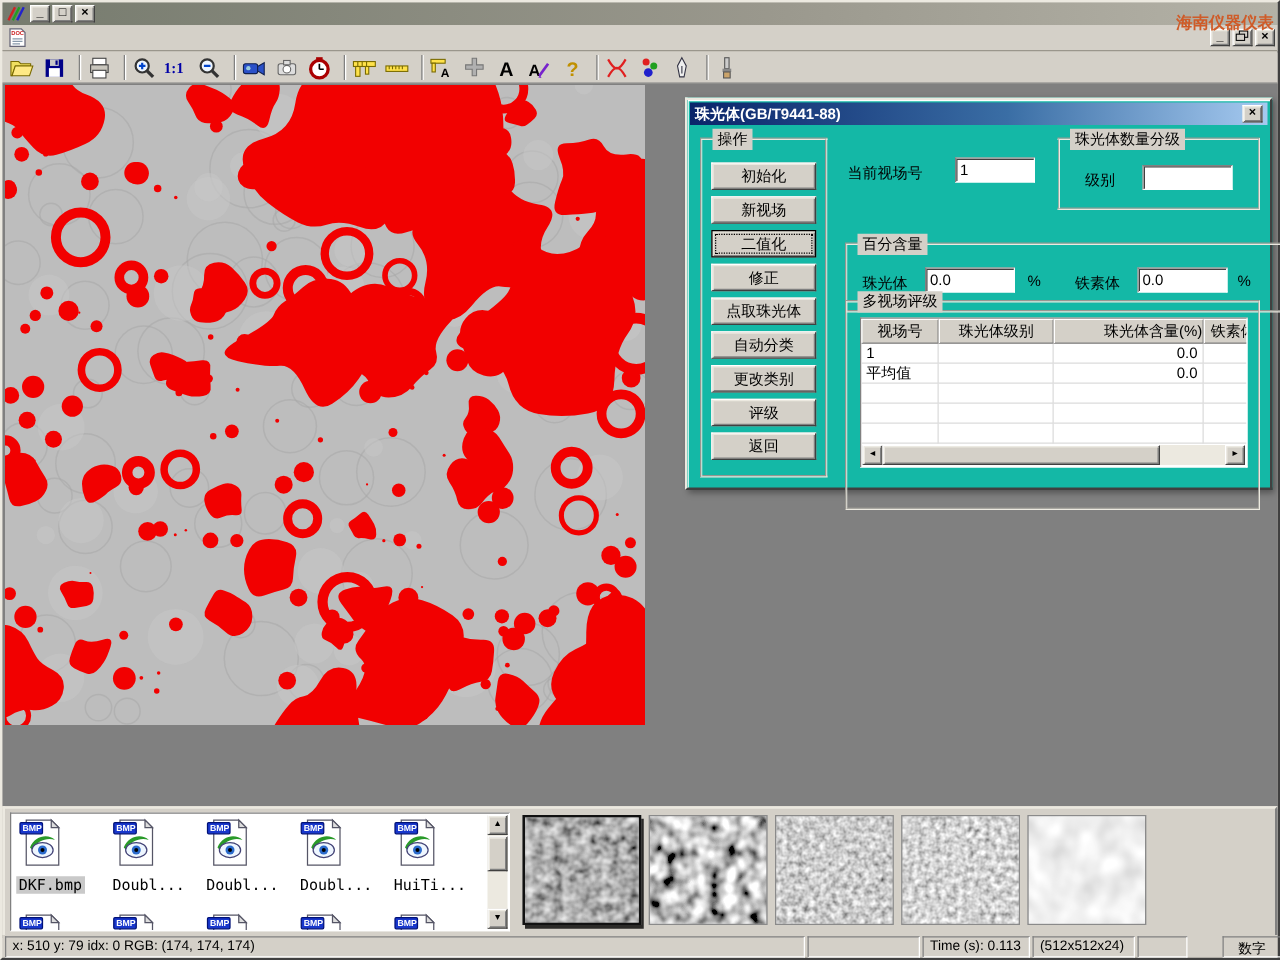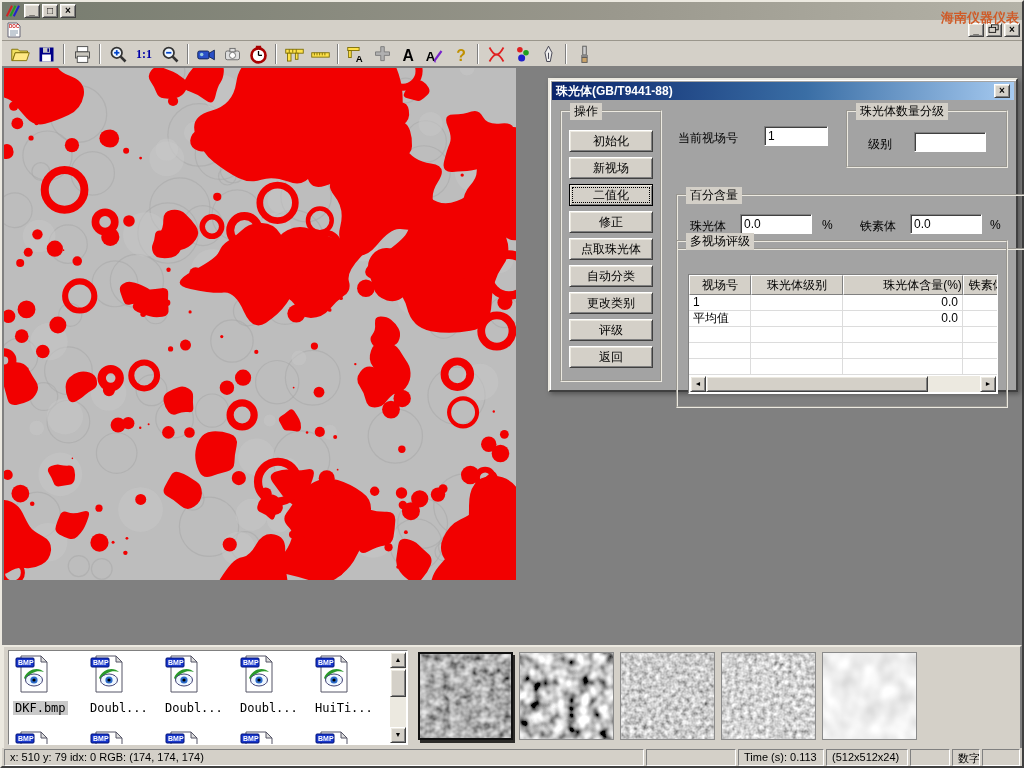--- a/index.html
+++ b/index.html
@@ -21,47 +21,47 @@
   
   .menubar{position:absolute;left:0;top:18px;right:0;height:21px;background:#d4d0c8;
     display:flex;align-items:center;font-size:12px;color:#000;
     border-bottom:1px solid #9a968c;padding:0 2px;}
   .mb-icon{width:16px;height:16px;margin:0 4px 0 2px;flex:none;}
   .menu-item{padding:2px 9px;white-space:nowrap;}
   .mdi-btns{margin-left:auto;display:flex;gap:2px;}
   
   .toolbar{position:absolute;left:0;top:40px;right:0;height:25px;background:#d4d0c8;
     display:flex;align-items:center;padding-left:5px;border-bottom:1px solid #808080;}
-  .tb-btn{width:26px;height:23px;display:flex;align-items:center;justify-content:center;}
+  .tb-btn{width:26px;height:23px;display:flex;align-items:center;}
   .tb-btn svg{width:21px;height:21px;}
   .tb-sep{width:2px;height:20px;border-left:1px solid #808080;border-right:1px solid #fff;margin:0 4px;}
   .tb-text{color:#0000a8;font-weight:bold;font-size:12px;font-family:"Liberation Serif",serif;}
   
   .workspace{position:absolute;left:0;top:65px;right:0;height:578px;background:#808080;overflow:hidden;}
   .specimen{position:absolute;left:2px;top:1px;width:512px;height:512px;background:#bdbdbd;}
   
-  .dialog{position:absolute;left:546px;top:76px;width:470px;height:314px;background:#a3a3a3;
+  .dialog{position:absolute;left:546px;top:76px;width:470px;height:314px;background:#14b8a6;
     border:2px solid;border-color:#ece9e0 #404040 #404040 #ece9e0;
     box-shadow:inset 1px 1px 0 #fff, 2px 2px 5px rgba(0,0,0,.35);z-index:40;}
   .dlg-title{position:absolute;left:2px;top:2px;right:2px;height:18px;
     background:linear-gradient(90deg,#0a246a,#3a6ea5 55%,#a6caf0);
     display:flex;align-items:center;color:#fff;font-weight:bold;font-size:12px;padding:0 4px;}
   .dlg-close{margin-left:auto;}
   .group{position:absolute;border:2px groove #ece9e0;}
   .group-label{position:absolute;top:-9px;left:8px;background:#d4d0c8;padding:0 4px;font-size:12px;white-space:nowrap;}
   .op-btn{display:block;width:84px;height:22px;margin:0 auto 5px auto;background:#d4d0c8;
     border:1px solid;border-color:#fff #404040 #404040 #fff;
     box-shadow:inset 1px 1px 0 #ece9e0, inset -1px -1px 0 #808080;
     font-size:12px;color:#000;text-align:center;line-height:20px;}
   .op-btn.focused{border:1px solid #000;outline:1px dotted #000;outline-offset:-4px;}
   .dlg-label{position:absolute;font-size:12px;white-space:nowrap;}
   .dlg-input{position:absolute;background:#fff;border:1px solid;border-color:#808080 #fff #fff #808080;
     box-shadow:inset 1px 1px 0 #404040;font-size:12px;padding:1px 3px;color:#000;}
   
-  .mtable{position:absolute;left:10px;top:32px;width:310px;height:120px;background:#fff;
+  .mtable{position:absolute;left:10px;top:12px;width:310px;height:120px;background:#fff;
     border:1px solid;border-color:#808080 #fff #fff #808080;overflow:hidden;}
   .mt-head{display:flex;height:20px;}
   .mt-th{background:#d4d0c8;border:1px solid;border-color:#fff #808080 #808080 #fff;
     font-size:12px;display:flex;align-items:center;justify-content:center;white-space:nowrap;overflow:hidden;flex:none;}
   .mt-row{display:flex;height:16px;}
   .mt-td{border-right:1px solid #dcdcdc;border-bottom:1px solid #dcdcdc;font-size:12px;
     padding:0 4px;white-space:nowrap;overflow:hidden;flex:none;line-height:15px;}
   .num{text-align:right;}
   .hscroll{position:absolute;left:1px;right:1px;bottom:1px;height:16px;background:#ece9e0;display:flex;}
   .sb-btn{width:16px;height:16px;flex:none;background:#d4d0c8;border:1px solid;border-color:#fff #404040 #404040 #fff;
@@ -851,16 +851,16 @@
           </svg>
         </span></span>
   </div>
 
   <div class="statusbar">
     <span class="sbpanel" style="width:640px;">x: 510 y: 79 idx: 0  RGB: (174, 174, 174)</span>
     <span class="sbpanel" style="width:90px;"></span>
     <span class="sbpanel" style="width:86px;">Time (s): 0.113</span>
     <span class="sbpanel" style="width:82px;">(512x512x24)</span>
     <span class="sbpanel" style="width:40px;"></span>
-    <span class="sbpanel" style="width:28px;text-align:center;">数字</span>
+    <span class="sbpanel" style="width:47px;text-align:center;margin-left:26px;">数字</span>
     <span class="sbpanel" style="flex:1;"></span>
   </div>
 </div>
 
 </body></html>

